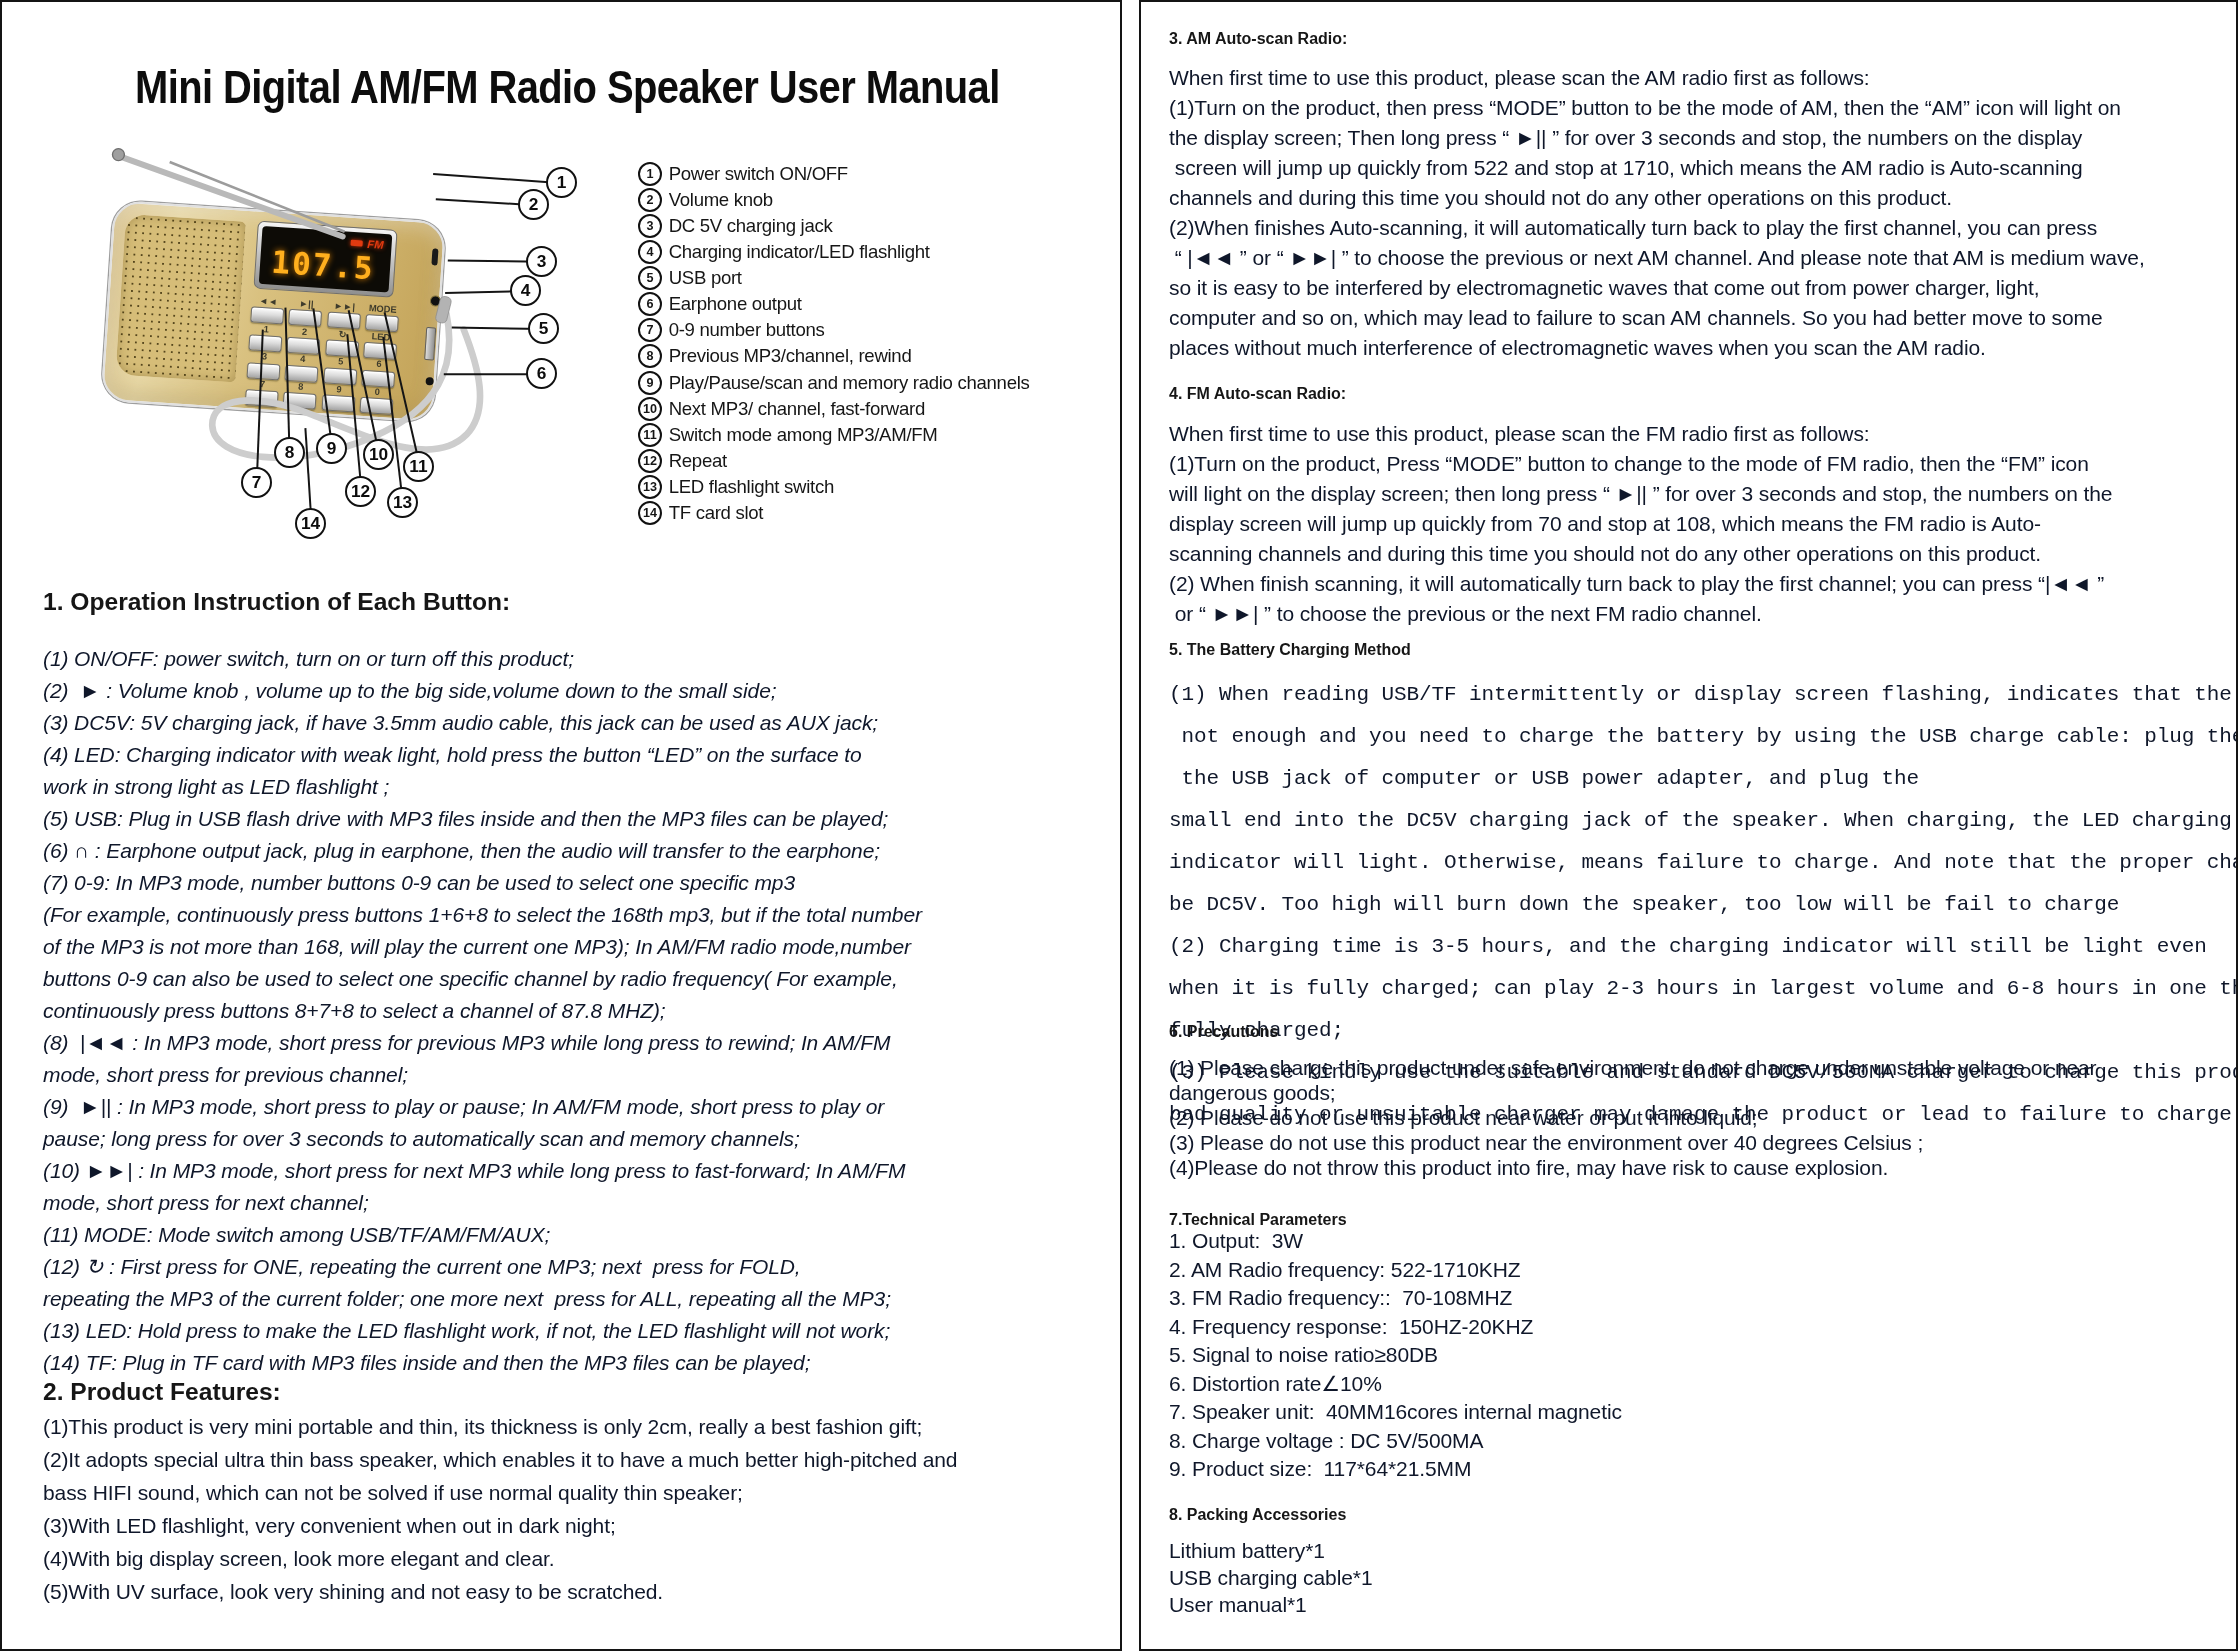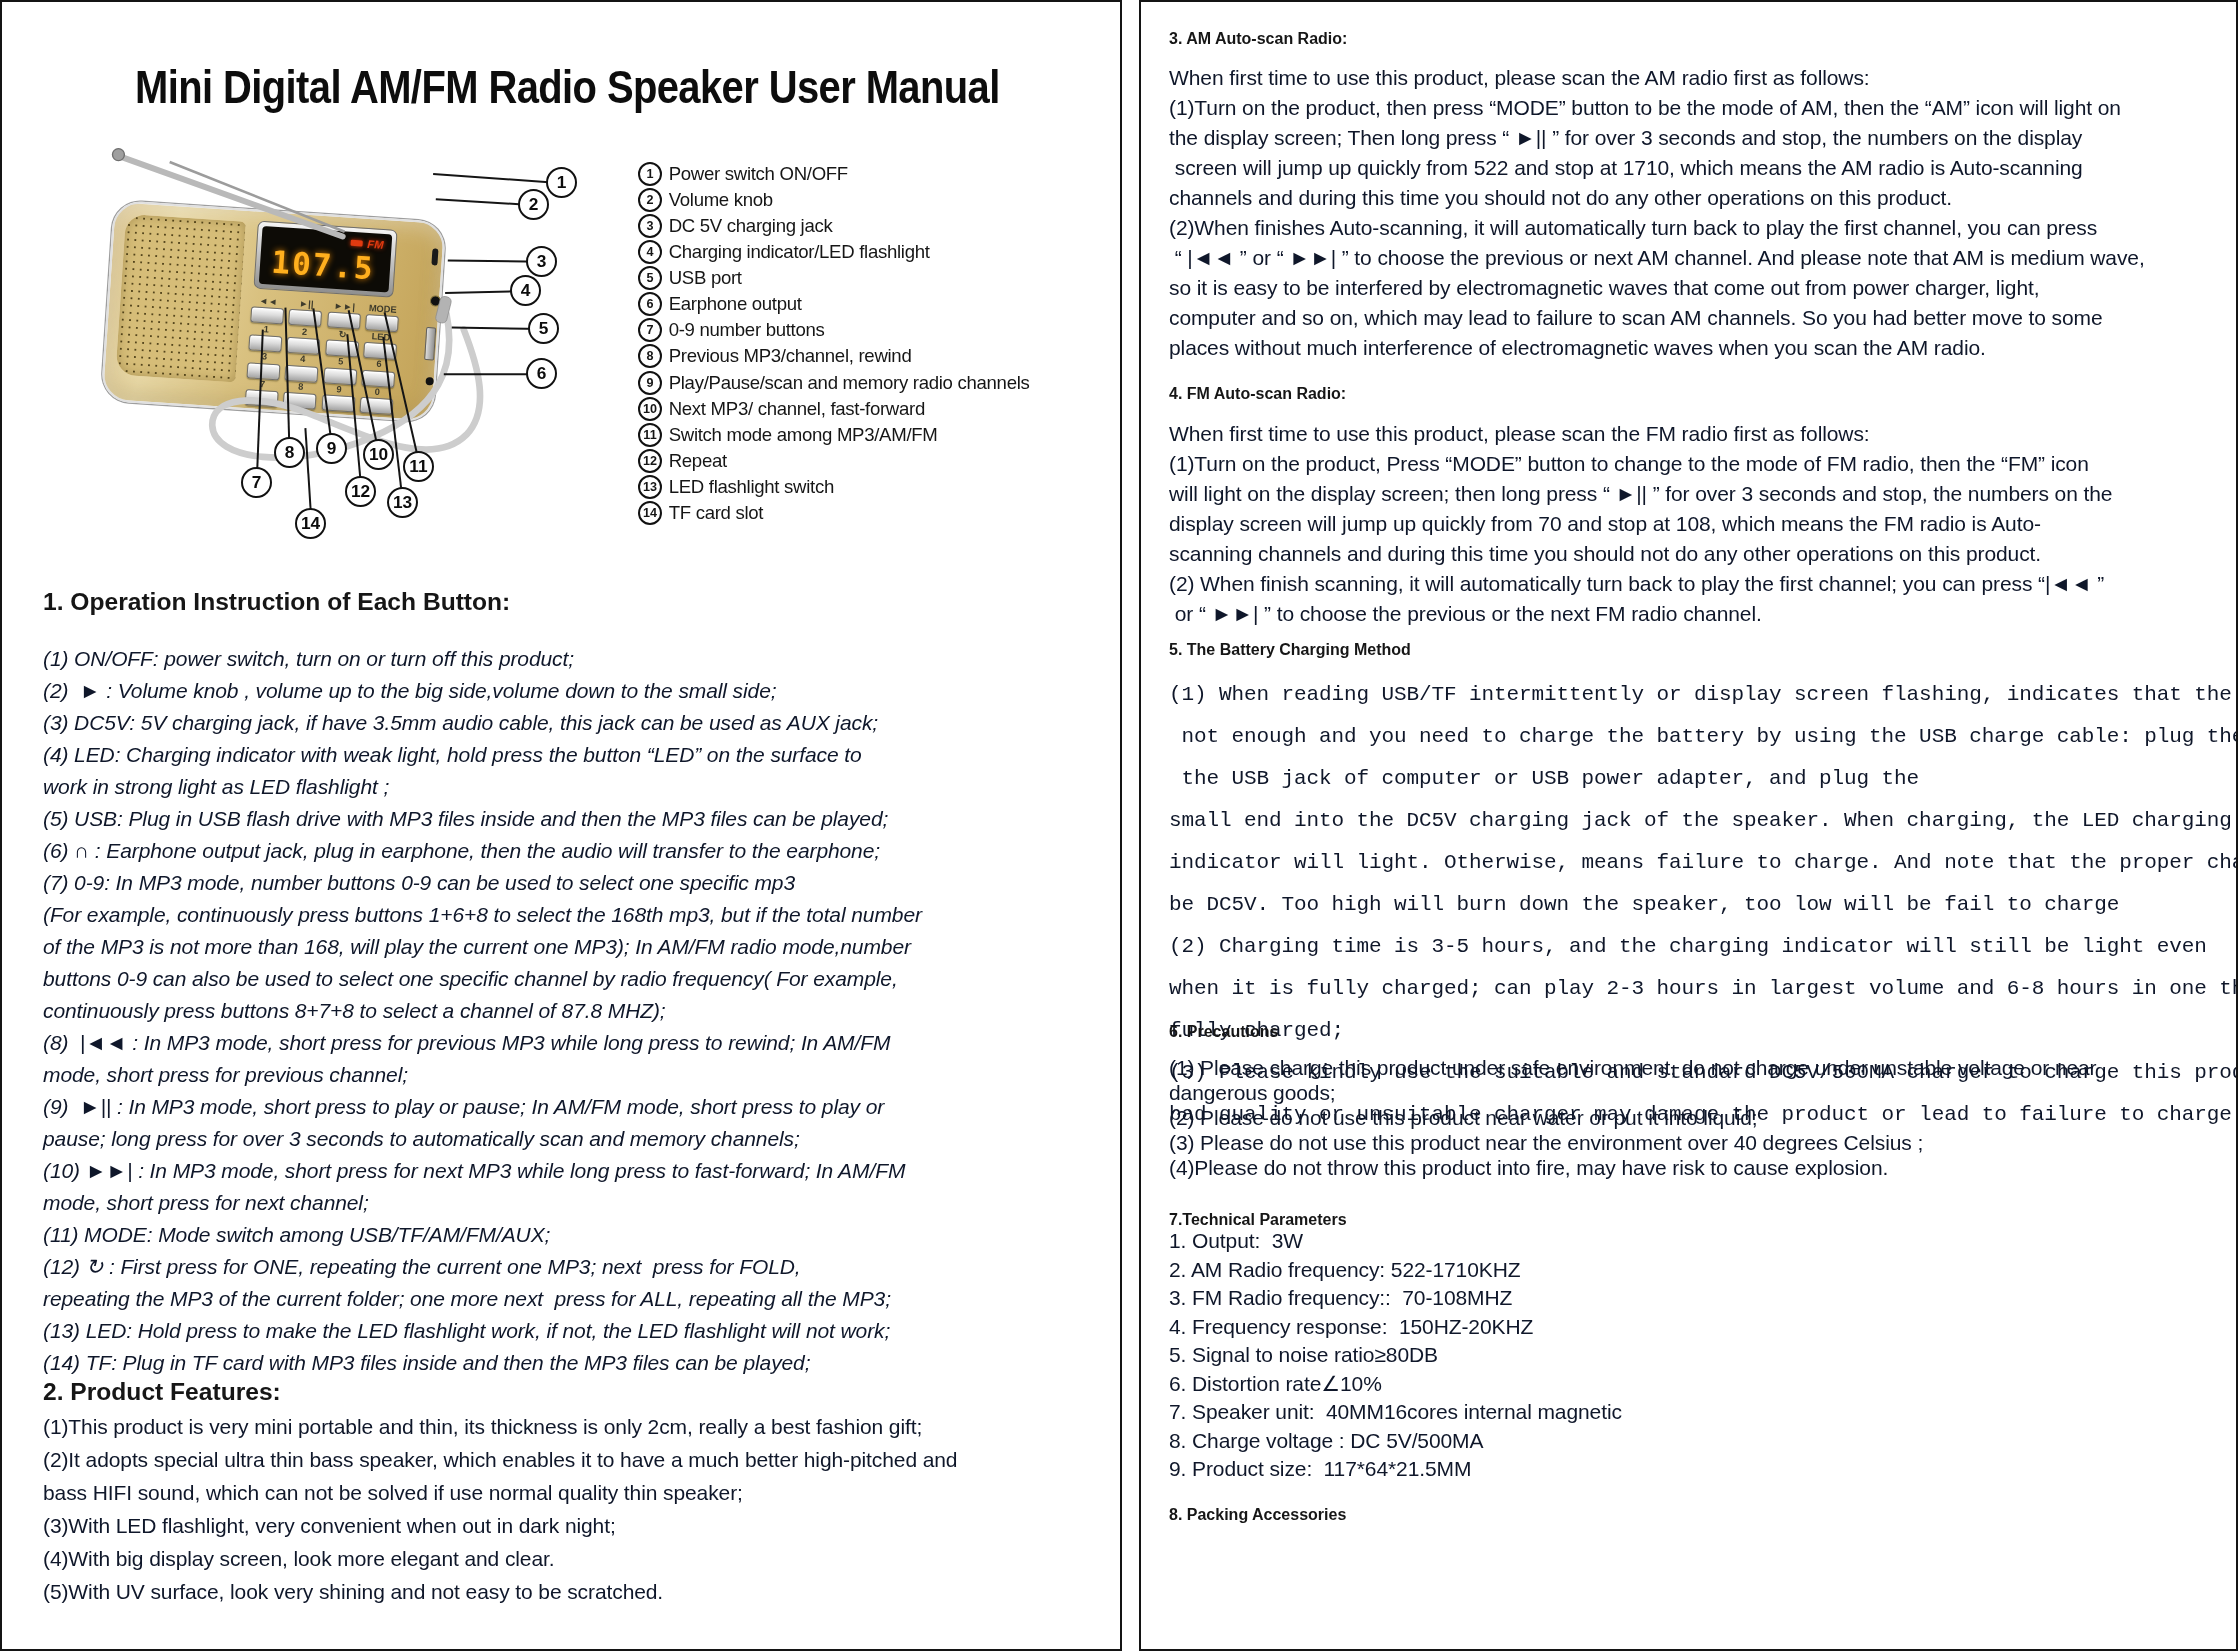--- a/index.html
+++ b/index.html
@@ -347,14 +347,17 @@
 2. AM Radio frequency: 522-1710KHZ
 3. FM Radio frequency::  70-108MHZ
 4. Frequency response:  150HZ-20KHZ
 5. Signal to noise ratio≥80DB
 6. Distortion rate∠10%
 7. Speaker unit:  40MM16cores internal magnetic
 8. Charge voltage : DC 5V/500MA
 9. Product size:  117*64*21.5MM</div>
 
   <div class="h2r" style="top:1504px">8. Packing Accessories</div>
+  <div class="bodytext rb" id="s8-body">Lithium battery*1
+USB charging cable*1
+User manual*1</div>
 </div>
 
 
 </body></html>

